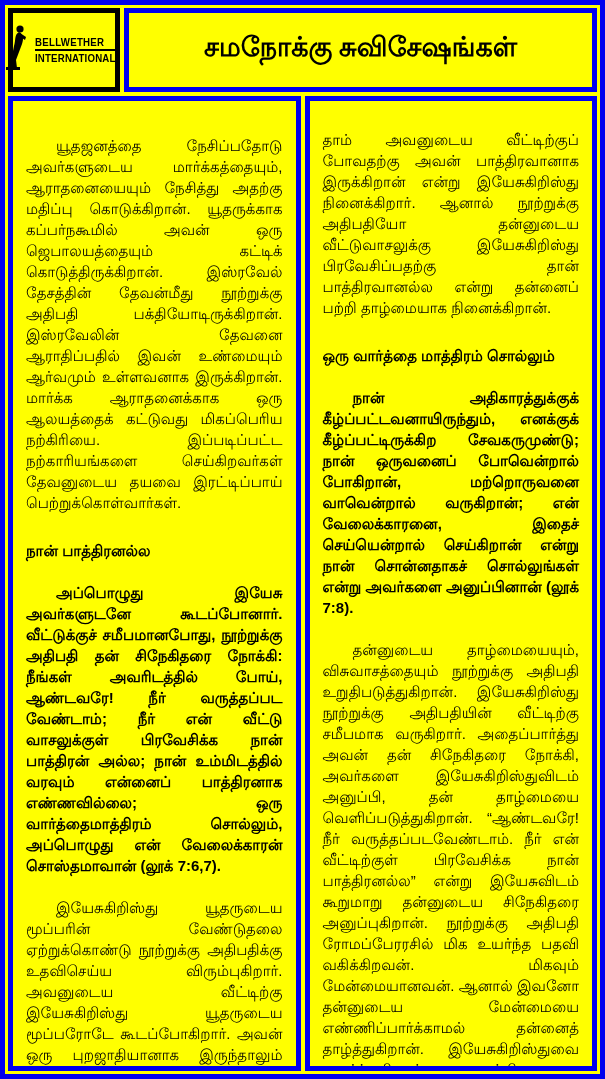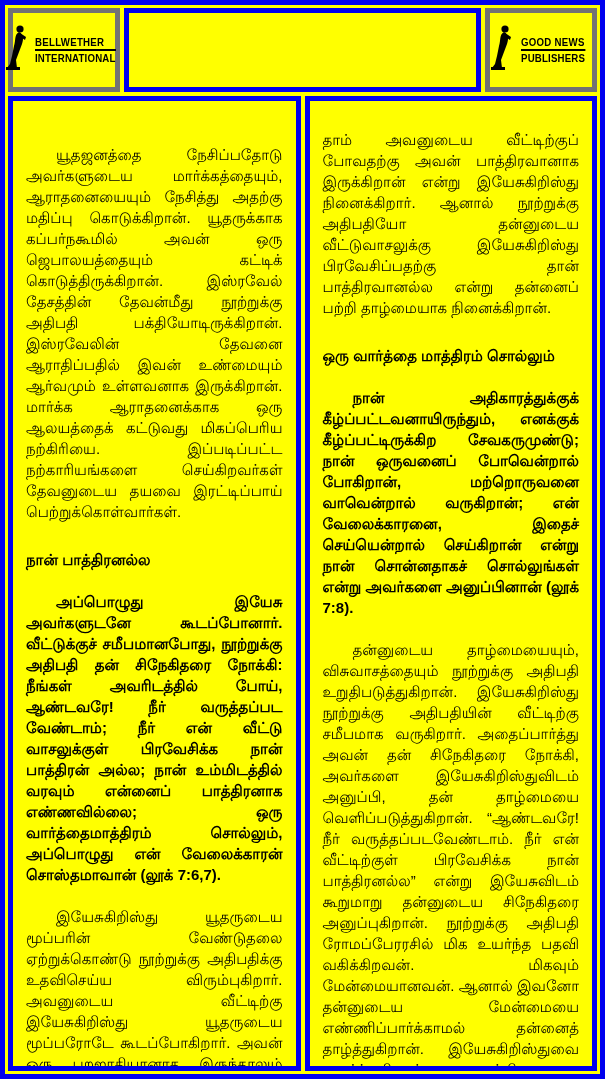--- a/index.html
+++ b/index.html
@@ -10,21 +10,21 @@
     border:5px solid #0000EE;
     padding:3px;
     display:flex; flex-direction:column; gap:4px;
     font-family:"Liberation Sans","DejaVu Sans",sans-serif;
     color:#000;
     overflow:hidden;
   }
   .header-row { display:flex; gap:4px; height:84px; flex:0 0 auto; }
   .logo-box {
     width:112px; box-sizing:border-box;
-    border:5px solid #737373; background:#FFFF00;
+    border:5px solid #000000; background:#FFFF00;
     display:flex; align-items:center; justify-content:center; gap:4px;
     padding:2px;
   }
   .logo-text { display:flex; flex-direction:column; line-height:1.15; }
   .logo-line1 {
     font-weight:bold; font-size:10.5px; letter-spacing:0.3px;
     border-bottom:2px solid #000; padding-bottom:1px; white-space:nowrap;
     transform:scaleX(0.92); transform-origin:left;
   }
   .logo-line2 {
@@ -47,21 +47,21 @@
   }
   .body-row { flex:1 1 auto; display:flex; gap:4px; min-height:0; }
   .column {
     flex:1; box-sizing:border-box;
     border:5px solid #0000EE; background:#FFFF00;
     padding:14px 13px 10px 13px;
     font-size:15px; line-height:21px;
     text-align:justify;
     overflow:hidden;
   }
-  .col-left { padding-top:43px; }
+  .col-left { padding-top:34px; }
   .col-right { padding-top:28px; }
   .para { margin:0 0 21px 0; }
   .indent { text-indent:30px; }
   .quote { font-weight:bold; }
   .sect-heading {
     font-weight:bold; text-align:justify;
     margin:27px 0 21px 0;
   }
   .figure-icon { flex:0 0 auto; display:block; }
 </style>
@@ -83,38 +83,23 @@
           </g>
         </svg>
       </span>
       <span class="logo-text">
         <span class="logo-line1">BELLWETHER</span>
         <span class="logo-line2">INTERNATIONAL</span>
       </span>
     </div>
 
     <div class="title-box">
+      <div class="title-tamil">சமநோக்கு சுவிசேஷங்கள்</div>
     </div>
 
-    <div class="logo-box">
-      <span class="figure-icon">
-        <svg width="26" height="48" viewBox="0 0 26 48">
-          <g fill="#000">
-            <circle cx="14" cy="5" r="3.6"></circle>
-            <path d="M13 8 C8 11 10 16 8 22 L6 32 L4 40 L1 44 L11 44 L10 36 L13 28 L16 20 C18 14 17 10 13 8 Z"></path>
-            <path d="M14 9 L20 13 L19 16 L13 12 Z"></path>
-            <rect x="0" y="43" width="14" height="3"></rect>
-          </g>
-        </svg>
-      </span>
-      <span class="logo-text">
-        <span class="logo-line1">GOOD NEWS</span>
-        <span class="logo-line2">PUBLISHERS</span>
-      </span>
-    </div>
 
   </div>
 
   <div class="body-row">
 
     <div class="column col-left">
       <p class="para indent">யூதஜனத்தை நேசிப்பதோடு அவர்களுடைய மார்க்கத்தையும், ஆராதனையையும் நேசித்து அதற்கு மதிப்பு கொடுக்கிறான். யூதருக்காக கப்பர்நகூமில் அவன் ஒரு ஜெபாலயத்தையும் கட்டிக் கொடுத்திருக்கிறான். இஸ்ரவேல் தேசத்தின் தேவன்மீது நூற்றுக்கு அதிபதி பக்தியோடிருக்கிறான். இஸ்ரவேலின் தேவனை ஆராதிப்பதில் இவன் உண்மையும் ஆர்வமும் உள்ளவனாக இருக்கிறான். மார்க்க ஆராதனைக்காக ஒரு ஆலயத்தைக் கட்டுவது மிகப்பெரிய நற்கிரியை. இப்படிப்பட்ட நற்காரியங்களை செய்கிறவர்கள் தேவனுடைய தயவை இரட்டிப்பாய் பெற்றுக்கொள்வார்கள்.</p>
       <div class="sect-heading">நான் பாத்திரனல்ல</div>
       <p class="para indent quote">அப்பொழுது இயேசு அவர்களுடனே கூடப்போனார். வீட்டுக்குச் சமீபமானபோது, நூற்றுக்கு அதிபதி தன் சிநேகிதரை நோக்கி: நீங்கள் அவரிடத்தில் போய், ஆண்டவரே! நீர் வருத்தப்பட வேண்டாம்; நீர் என் வீட்டு வாசலுக்குள் பிரவேசிக்க நான் பாத்திரன் அல்ல; நான் உம்மிடத்தில் வரவும் என்னைப் பாத்திரனாக எண்ணவில்லை; ஒரு வார்த்தைமாத்திரம் சொல்லும், அப்பொழுது என் வேலைக்காரன் சொஸ்தமாவான் (லூக் 7:6,7).</p>
       <p class="para indent">இயேசுகிறிஸ்து யூதருடைய மூப்பரின் வேண்டுதலை ஏற்றுக்கொண்டு நூற்றுக்கு அதிபதிக்கு உதவிசெய்ய விரும்புகிறார். அவனுடைய வீட்டிற்கு இயேசுகிறிஸ்து யூதருடைய மூப்பரோடே கூடப்போகிறார். அவன் ஒரு புறஜாதியானாக இருந்தாலும் இயேசுகிறிஸ்து அவனுடைய வீட்டிற்குப் போகிறார். ஆனால் நூற்றுக்கு அதிபதியோ மிகுந்த மனத் தாழ்மையோடிருக்கிறான். இயேசுகிறிஸ்து தன் வீட்டு வாசலுக்குள் பிரவேசிக்க தான் பாத்திரனல்ல என்று கூறி தன்னை மிகுதியாக தாழ்த்துகிறான்.</p>

